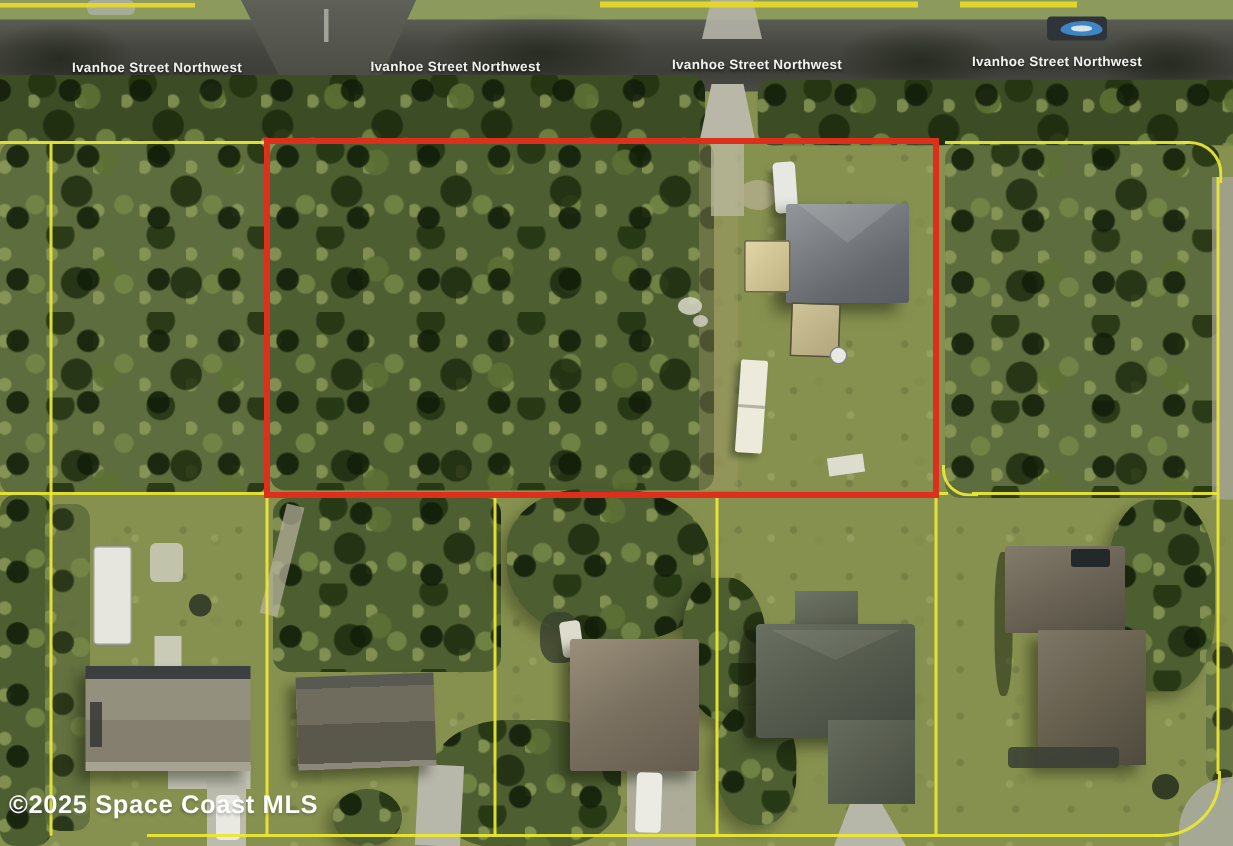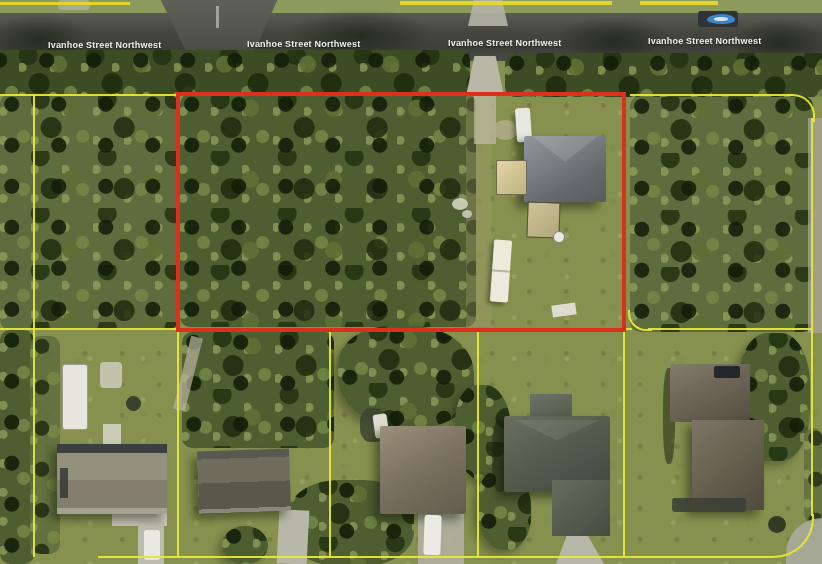--- a/index.html
+++ b/index.html
@@ -169,14 +169,15 @@
   <div class="yline" style="left:623px;top:332px;width:2px;height:225px;"></div>
   <div class="yline" style="left:811px;top:118px;width:2px;height:398px;"></div>
 
   <div id="subject-outline"></div>
 
   <span class="label" style="left:48px;top:40px;">Ivanhoe Street Northwest</span>
   <span class="label" style="left:247px;top:39px;">Ivanhoe Street Northwest</span>
   <span class="label" style="left:448px;top:38px;">Ivanhoe Street Northwest</span>
   <span class="label" style="left:648px;top:36px;">Ivanhoe Street Northwest</span>
 
+  <div id="watermark">©2025 Space Coast MLS</div>
 
 </div>
 
 </body></html>

